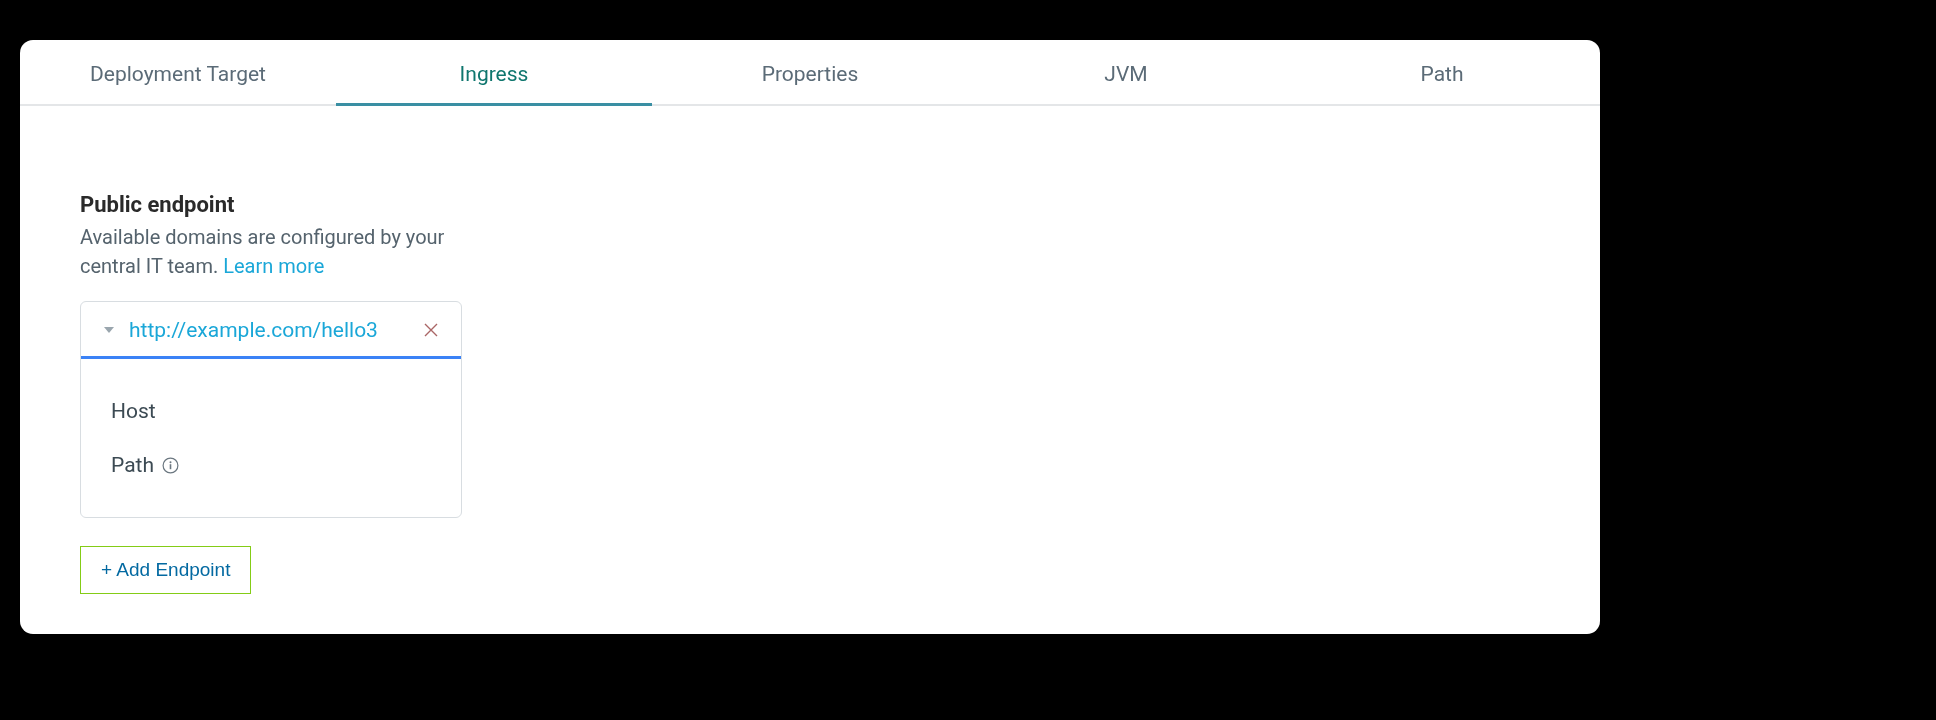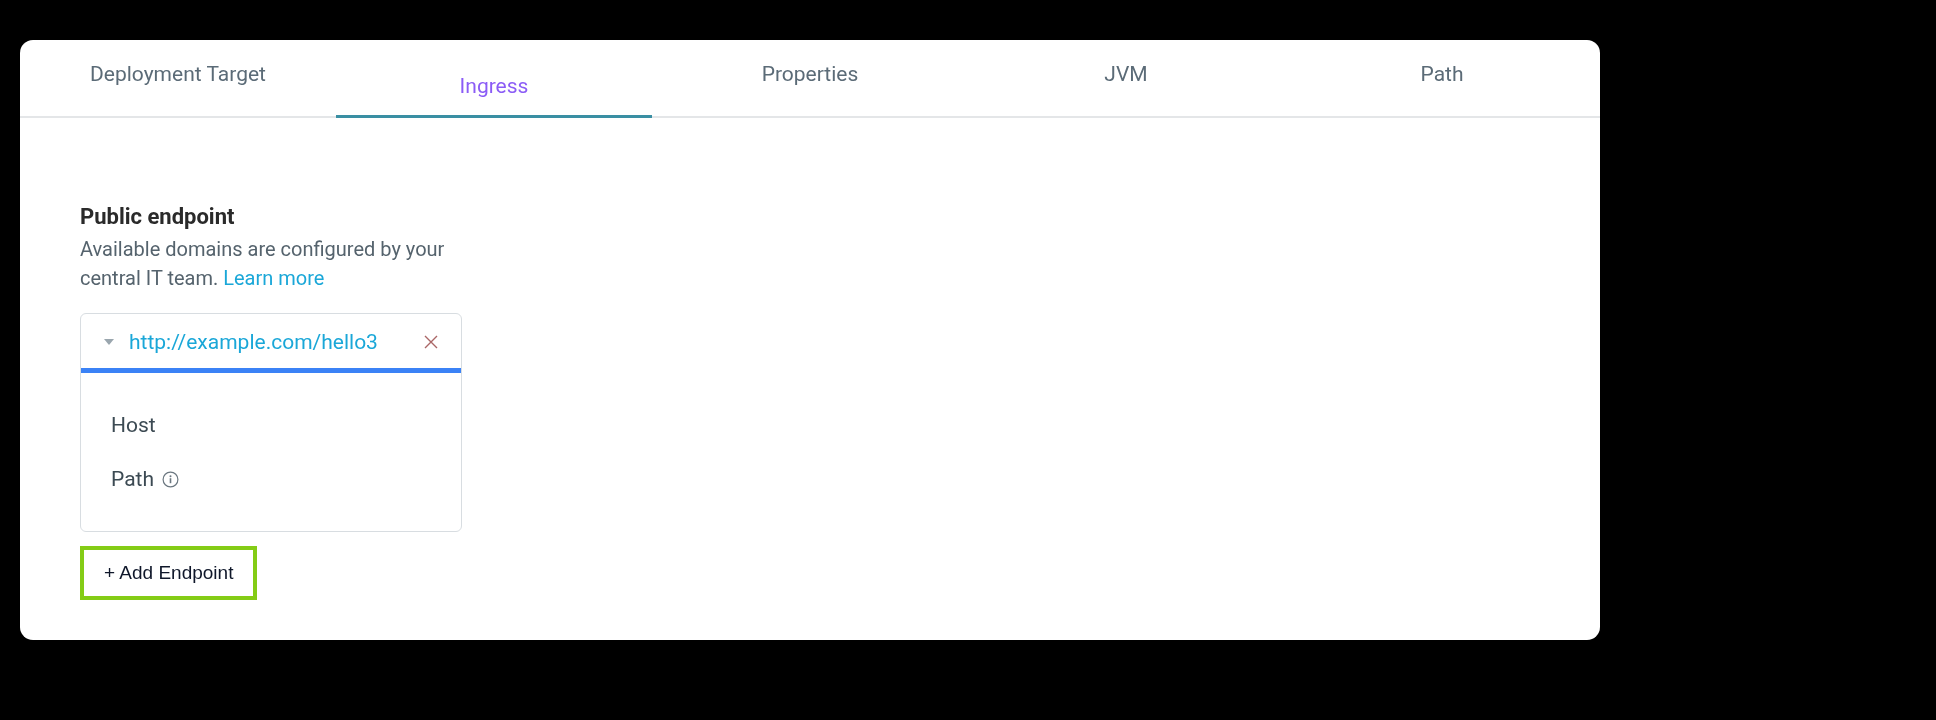--- a/index.html
+++ b/index.html
@@ -28,22 +28,21 @@
   .tab {
     flex: 1;
     text-align: center;
     padding: 22px 10px 18px;
     color: #5b6b77;
     font-size: 21px;
     cursor: pointer;
     position: relative;
   }
   .tab.active {
-    color: #8b5cf6;
-    margin-top: 12px;
+    color: #0f766e;
   }
   .tab.active::after {
     content: "";
     position: absolute;
     left: 0; right: 0; bottom: -2px;
     height: 3px;
     background: #3a8fa3;
   }
   .content {
     display: flex;
@@ -78,21 +77,21 @@
   }
   .endpoint-card {
     border: 1px solid #d8dde1;
     border-radius: 6px;
     overflow: hidden;
   }
   .endpoint-header {
     display: flex;
     align-items: center;
     padding: 16px 22px 14px 22px;
-    border-bottom: 5px solid #3b82f6;
+    border-bottom: 3px solid #3b82f6;
   }
   .chevron {
     color: #9aa6ae;
     margin-right: 14px;
     display: inline-flex;
   }
   .endpoint-url {
     color: #1aa7d8;
     font-size: 21px;
     flex: 1;
@@ -143,25 +142,25 @@
   .select-caret {
     position: absolute;
     right: 18px;
     top: 50%;
     transform: translateY(-50%);
     color: #333;
     pointer-events: none;
     display: inline-flex;
   }
   .add-btn {
-    margin-top: 14px;
+    margin-top: 28px;
     align-self: flex-start;
-    border: 4px solid #84cc16;
+    border: 1px solid #84cc16;
     background: #fff;
-    color: #0f172a;
+    color: #0369a1;
     font-size: 19px;
     padding: 12px 20px;
     cursor: pointer;
   }
 </style>
 </head>
 <body>
 
 <div class="panel">
 

